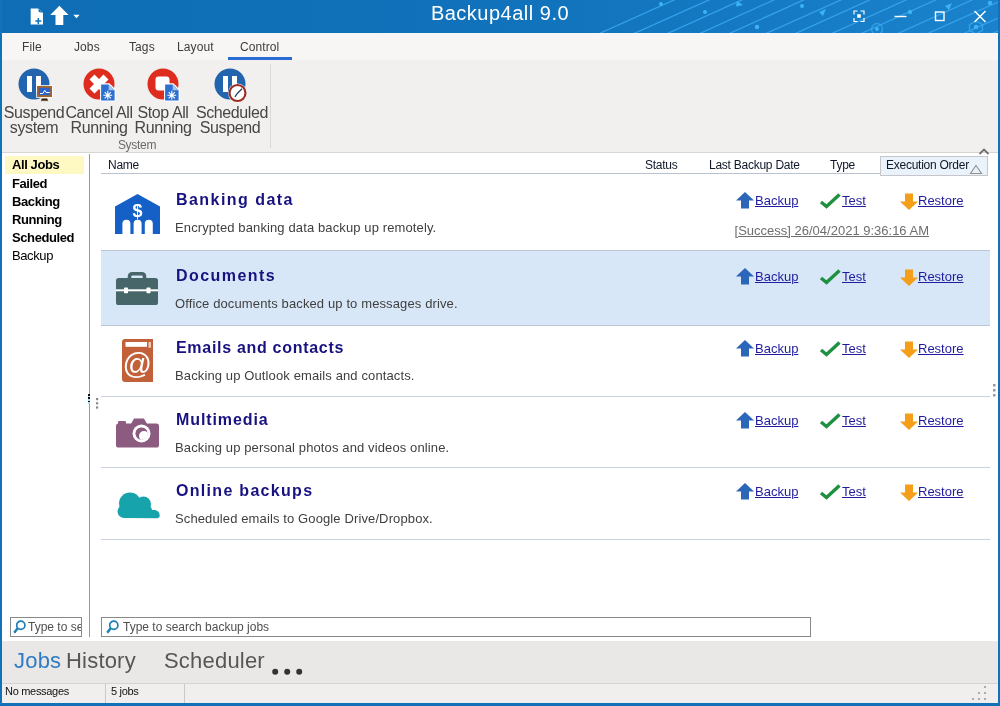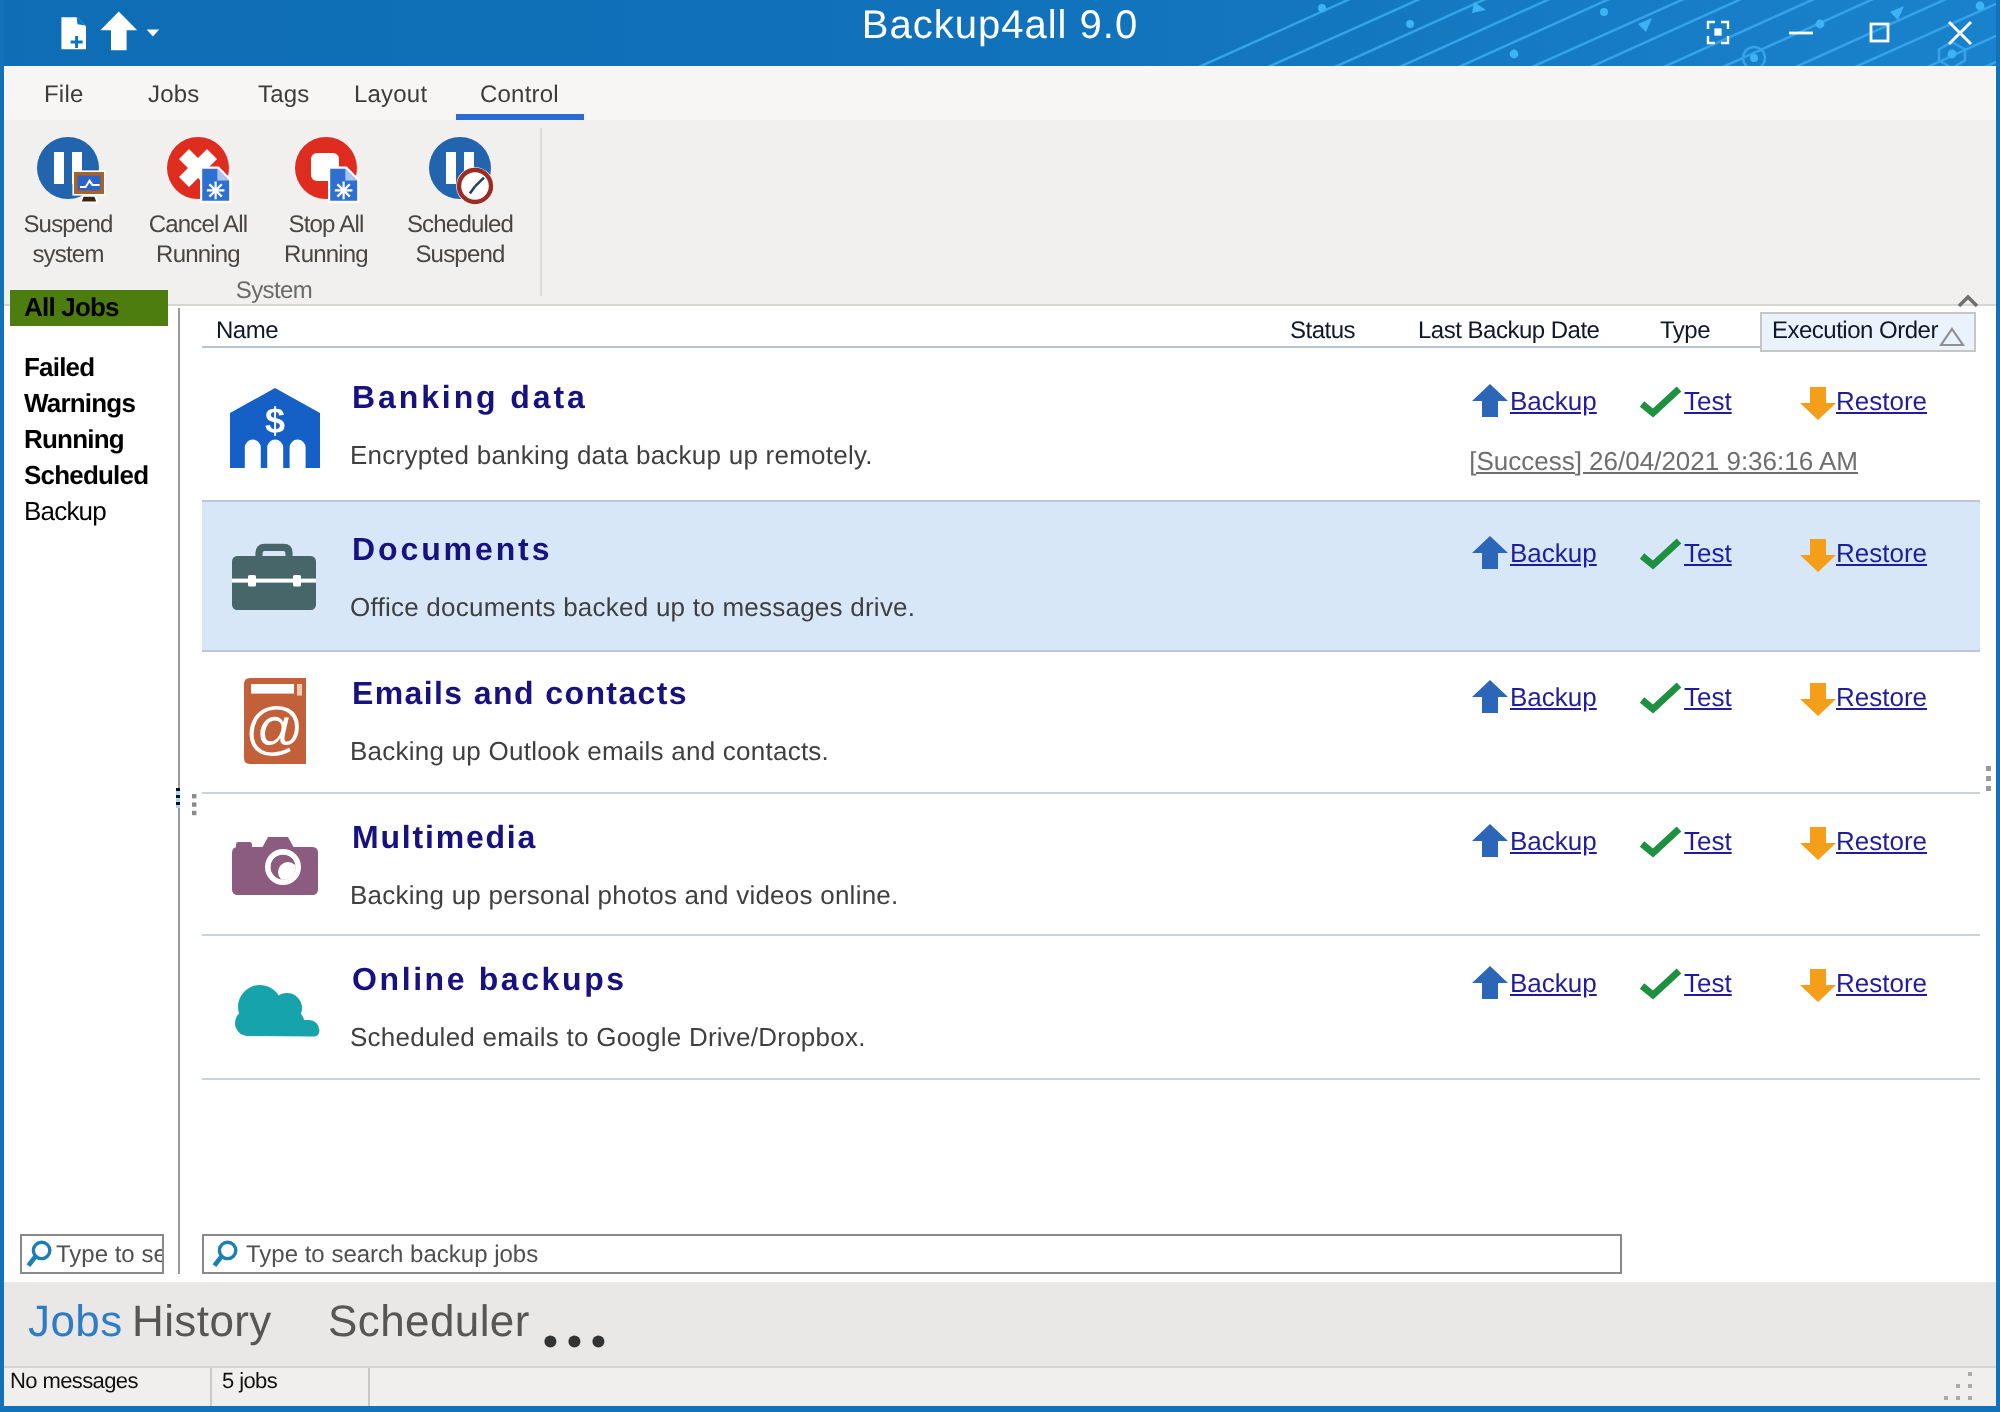--- a/index.html
+++ b/index.html
@@ -7,21 +7,21 @@
 
 #titlebar{left:0;top:0;width:1000px;height:33px;background:linear-gradient(90deg,#0E6DB4 0%,#1173BC 55%,#1A82CC 100%)}
 #title{left:0;top:5px;width:1000px;text-align:center;color:#fff;font-size:20px;line-height:16px;letter-spacing:0.5px}
 
 #menubar{left:2px;top:33px;width:996px;height:27px;background:#F7F6F5}
 .tab{top:39.5px;font-size:12px;line-height:14px;color:#3C3C3C;letter-spacing:0.1px}
 #ctlu{left:228px;top:57px;width:64px;height:3px;background:#2A6BD4}
 
 #ribbon{left:2px;top:60px;width:996px;height:93px;background:#F1F0EF}
 #ribline{left:2px;top:152px;width:996px;height:1px;background:#D8D6D3}
-.btxt{font-size:12px;color:#494542;text-align:center;line-height:15px;letter-spacing:-0.4px}
+.btxt{font-size:16px;color:#494542;text-align:center;line-height:15px;letter-spacing:-0.4px}
 #syslab{left:97px;top:138px;width:80px;text-align:center;font-size:12px;line-height:14px;color:#6A6A6A;letter-spacing:-0.3px}
 #rsep{left:270px;top:64px;width:1px;height:84px;background:#DCDAD8}
 
 #divider{left:89px;top:154px;width:1px;height:483px;background:#9A9A9A}
 .litem{left:5px;width:79px;height:18px;font-size:13px;font-weight:bold;color:#000;padding-left:7px;line-height:18px;letter-spacing:-0.4px}
 
 .hdrtxt{top:157px;font-size:12px;color:#0f172a;line-height:16px;letter-spacing:-0.25px}
 #eocell{left:880px;top:156px;width:108px;height:20px;background:#EAF3FB;border:1px solid #C6C6C6}
 #hdrline{left:101px;top:173px;width:779px;height:1px;background:#B9C3CE}
 .rowsep{left:101px;width:889px;height:1px;background:#C9D3DF}
@@ -152,23 +152,23 @@
 <circle cx="16" cy="16" r="15.5" fill="#2264AE"></circle>
 <rect x="9" y="8" width="5" height="16" fill="#fff"></rect>
       <rect x="18" y="8" width="5" height="16" fill="#fff"></rect>
 <g>
         <circle cx="23.5" cy="25" r="9.4" fill="#fff"></circle>
 <circle cx="23.5" cy="25" r="8" fill="#fff" stroke="#9E2B22" stroke-width="2.2"></circle>
 <path d="M23.5 25.2 L28 20.8 M23.5 25.2 l-2.6 3.6" stroke="#27415E" stroke-width="1.3" fill="none"></path>
       </g>
 </svg></div>
 
-<div class="abs litem" style="top:145px;background:#4d7c0f">All Jobs</div>
+<div class="abs litem" style="top:156px;background:#fef9c3">All Jobs</div>
 <div class="abs litem" style="top:175px">Failed</div>
-<div class="abs litem" style="top:193px">Warnings</div>
+<div class="abs litem" style="top:193px">Backing</div>
 <div class="abs litem" style="top:211px">Running</div>
 <div class="abs litem" style="top:229px">Scheduled</div>
 <div class="abs litem" style="top:247px;font-weight:normal">Backup</div>
 <div class="abs" id="divider"></div>
 
 <div class="abs hdrtxt" style="left:108px">Name</div>
 <div class="abs hdrtxt" style="left:645px">Status</div>
 <div class="abs hdrtxt" style="left:709px">Last Backup Date</div>
 <div class="abs hdrtxt" style="left:830px">Type</div>
 <div class="abs" id="eocell"></div>

